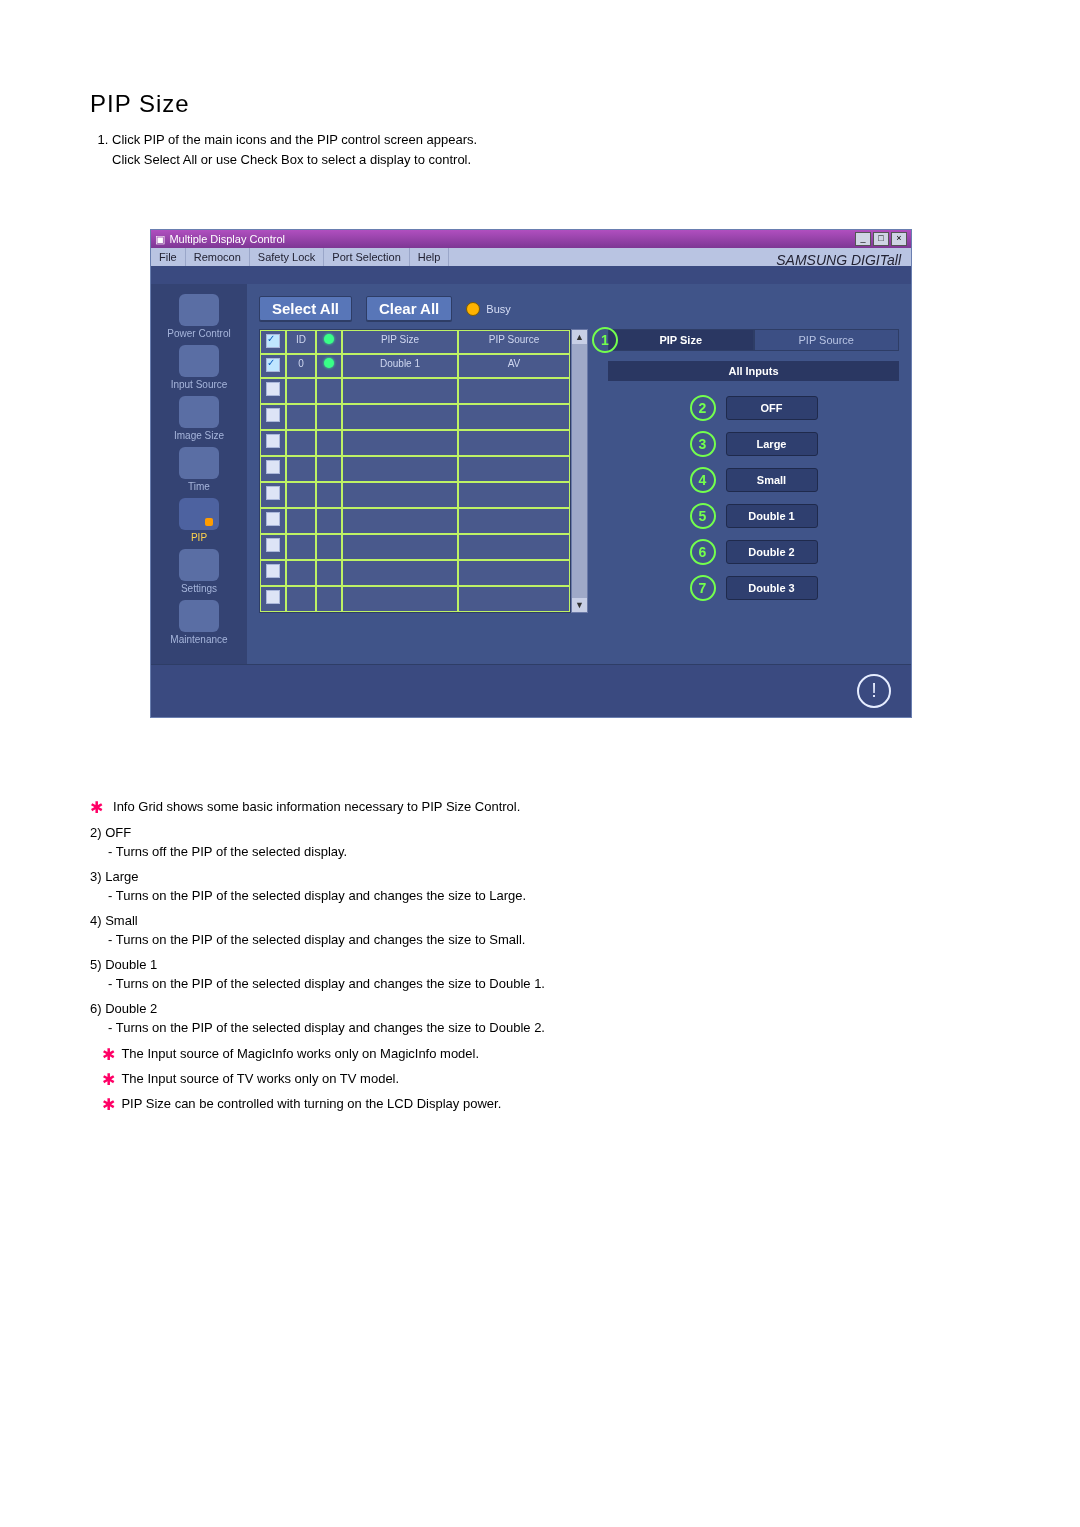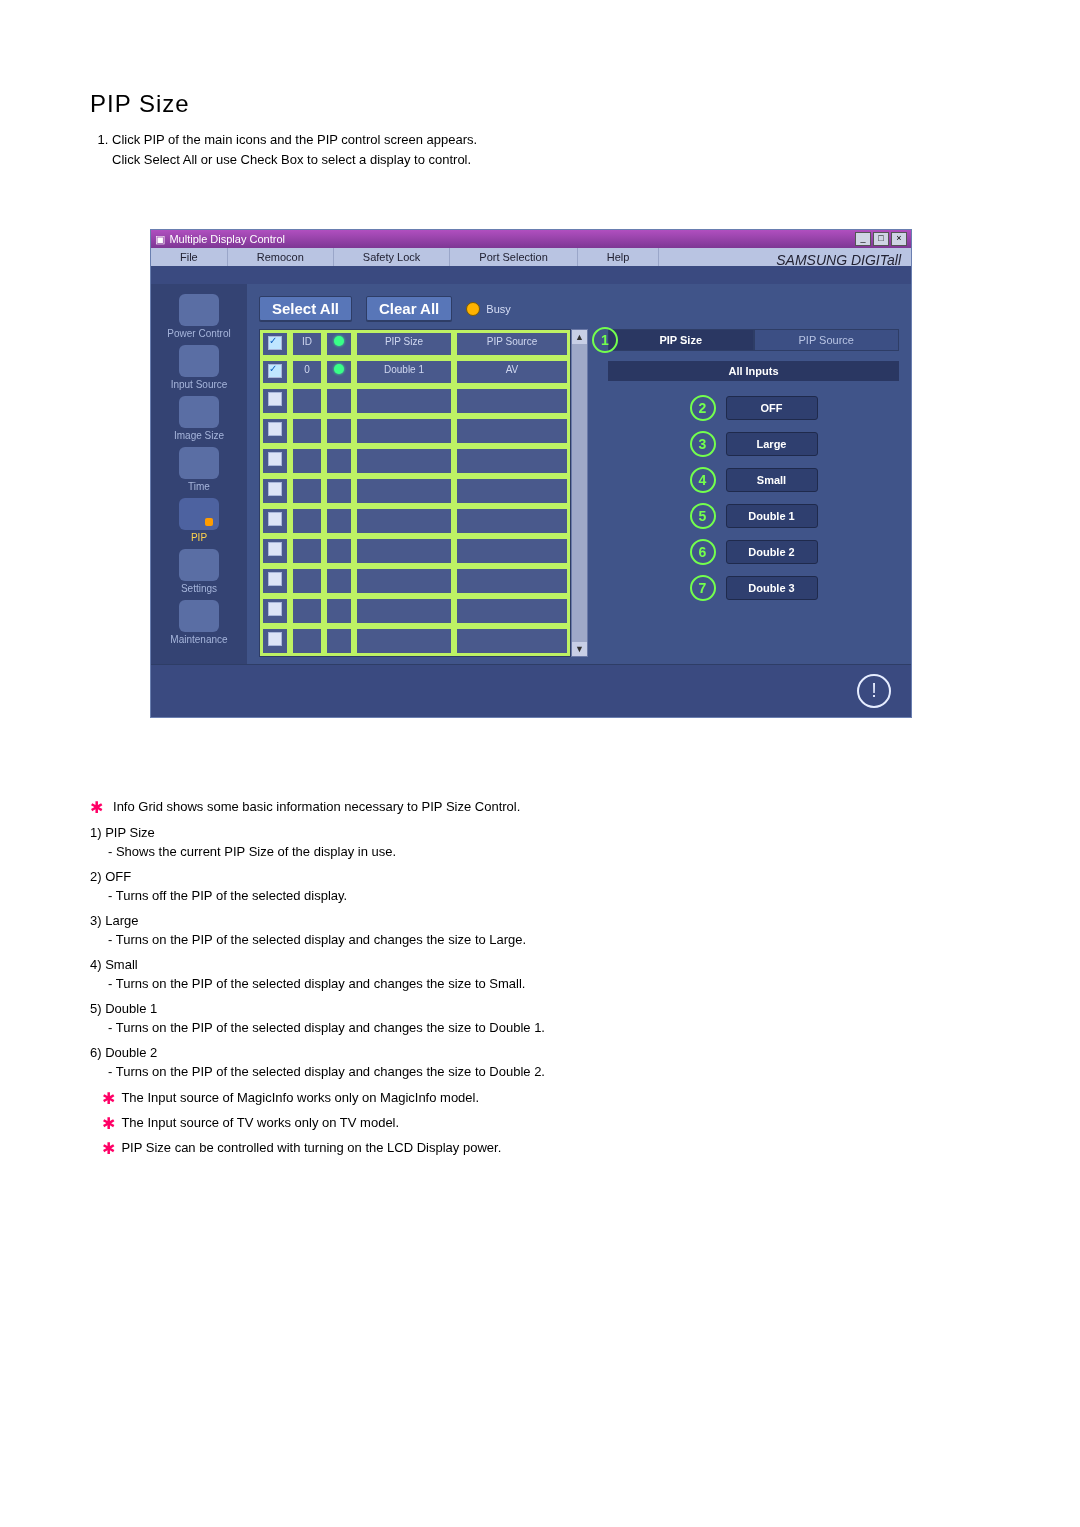--- a/index.html
+++ b/index.html
@@ -55,21 +55,21 @@
   .title-bar .ctrls span{
     width:14px;height:12px;background:#cfd4e4;border:1px solid #555;
     font-size:9px; line-height:10px; text-align:center; color:#000;
   }
   .menu-bar{
     background:#b9c4e2;
     display:flex; gap:0;
     font-size:11px; color:#223;
   }
   .menu-bar .mitem{
-    padding:3px 29px; border-right:1px solid #9aa6c9;
+    padding:3px 8px; border-right:1px solid #9aa6c9;
   }
   .brand{
     position:absolute; right:10px; top:22px; font-size:14px; color:#223; font-style:italic;
   }
   .body-strip{ height:18px; background:#3a4a80;}
   .app-body{
     display:flex;
     background:#405489;
     min-height:380px;
   }
@@ -107,21 +107,21 @@
   .busy-dot{width:12px;height:12px;border-radius:50%;background:#ffb300;border:1px solid #7a5a00;}
 
   .grid-wrap{display:flex;gap:10px;}
   .grid{
     background:#49598c;
     border:1px solid #2e3d66;
     width:310px;
   }
   .grid-head, .grid-row{display:flex;}
   .grid-head div, .grid-row div{
-    border:3px solid #bef264;
+    border:1px solid #bef264;
     font-size:10px; text-align:center;
     padding:3px 0;
     color:#cfd7f0;
   }
   .col-cb{width:24px;}
   .col-id{width:28px;}
   .col-st{width:24px;}
   .col-sz{flex:1;}
   .col-src{width:110px;}
   .cb{width:12px;height:12px;border:1px solid #aab7da;background:#dde4f6;display:inline-block;}
@@ -396,25 +396,20 @@
     </div>
   </div>
 
   <p class="infoline">
     <span class="star">✱</span>
     <span>Info Grid shows some basic information necessary to PIP Size Control.</span>
   </p>
 
   <ol class="desc">
     <li>
-      <span class="num">1)</span>
-      <span class="name">PIP Size</span>
-      <span class="sub">- Shows the current PIP Size of the display in use.</span>
-    </li>
-    <li>
       <span class="num">2)</span>
       <span class="name">OFF</span>
       <span class="sub">- Turns off the PIP of the selected display.</span>
     </li>
     <li>
       <span class="num">3)</span>
       <span class="name">Large</span>
       <span class="sub">- Turns on the PIP of the selected display and changes the size to Large.</span>
     </li>
     <li>

